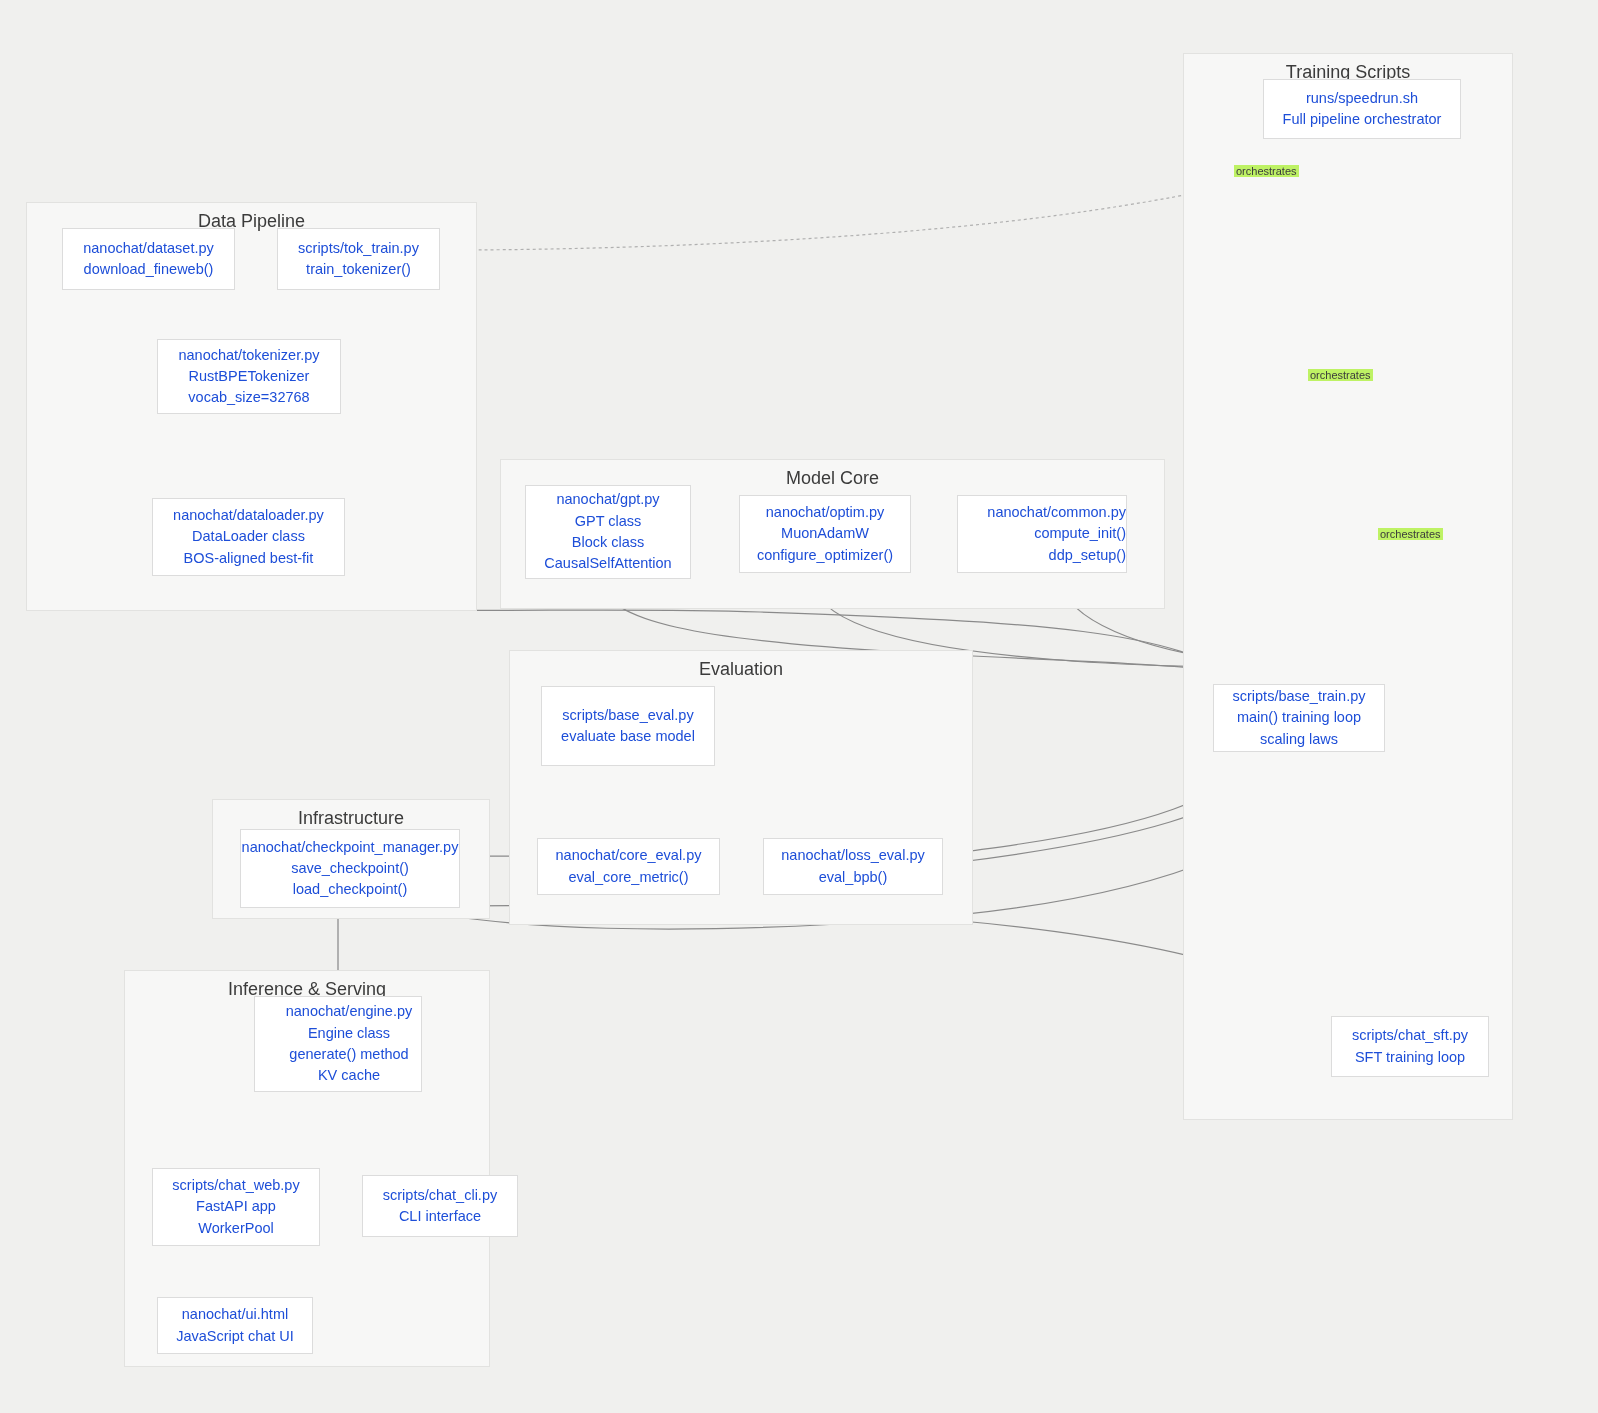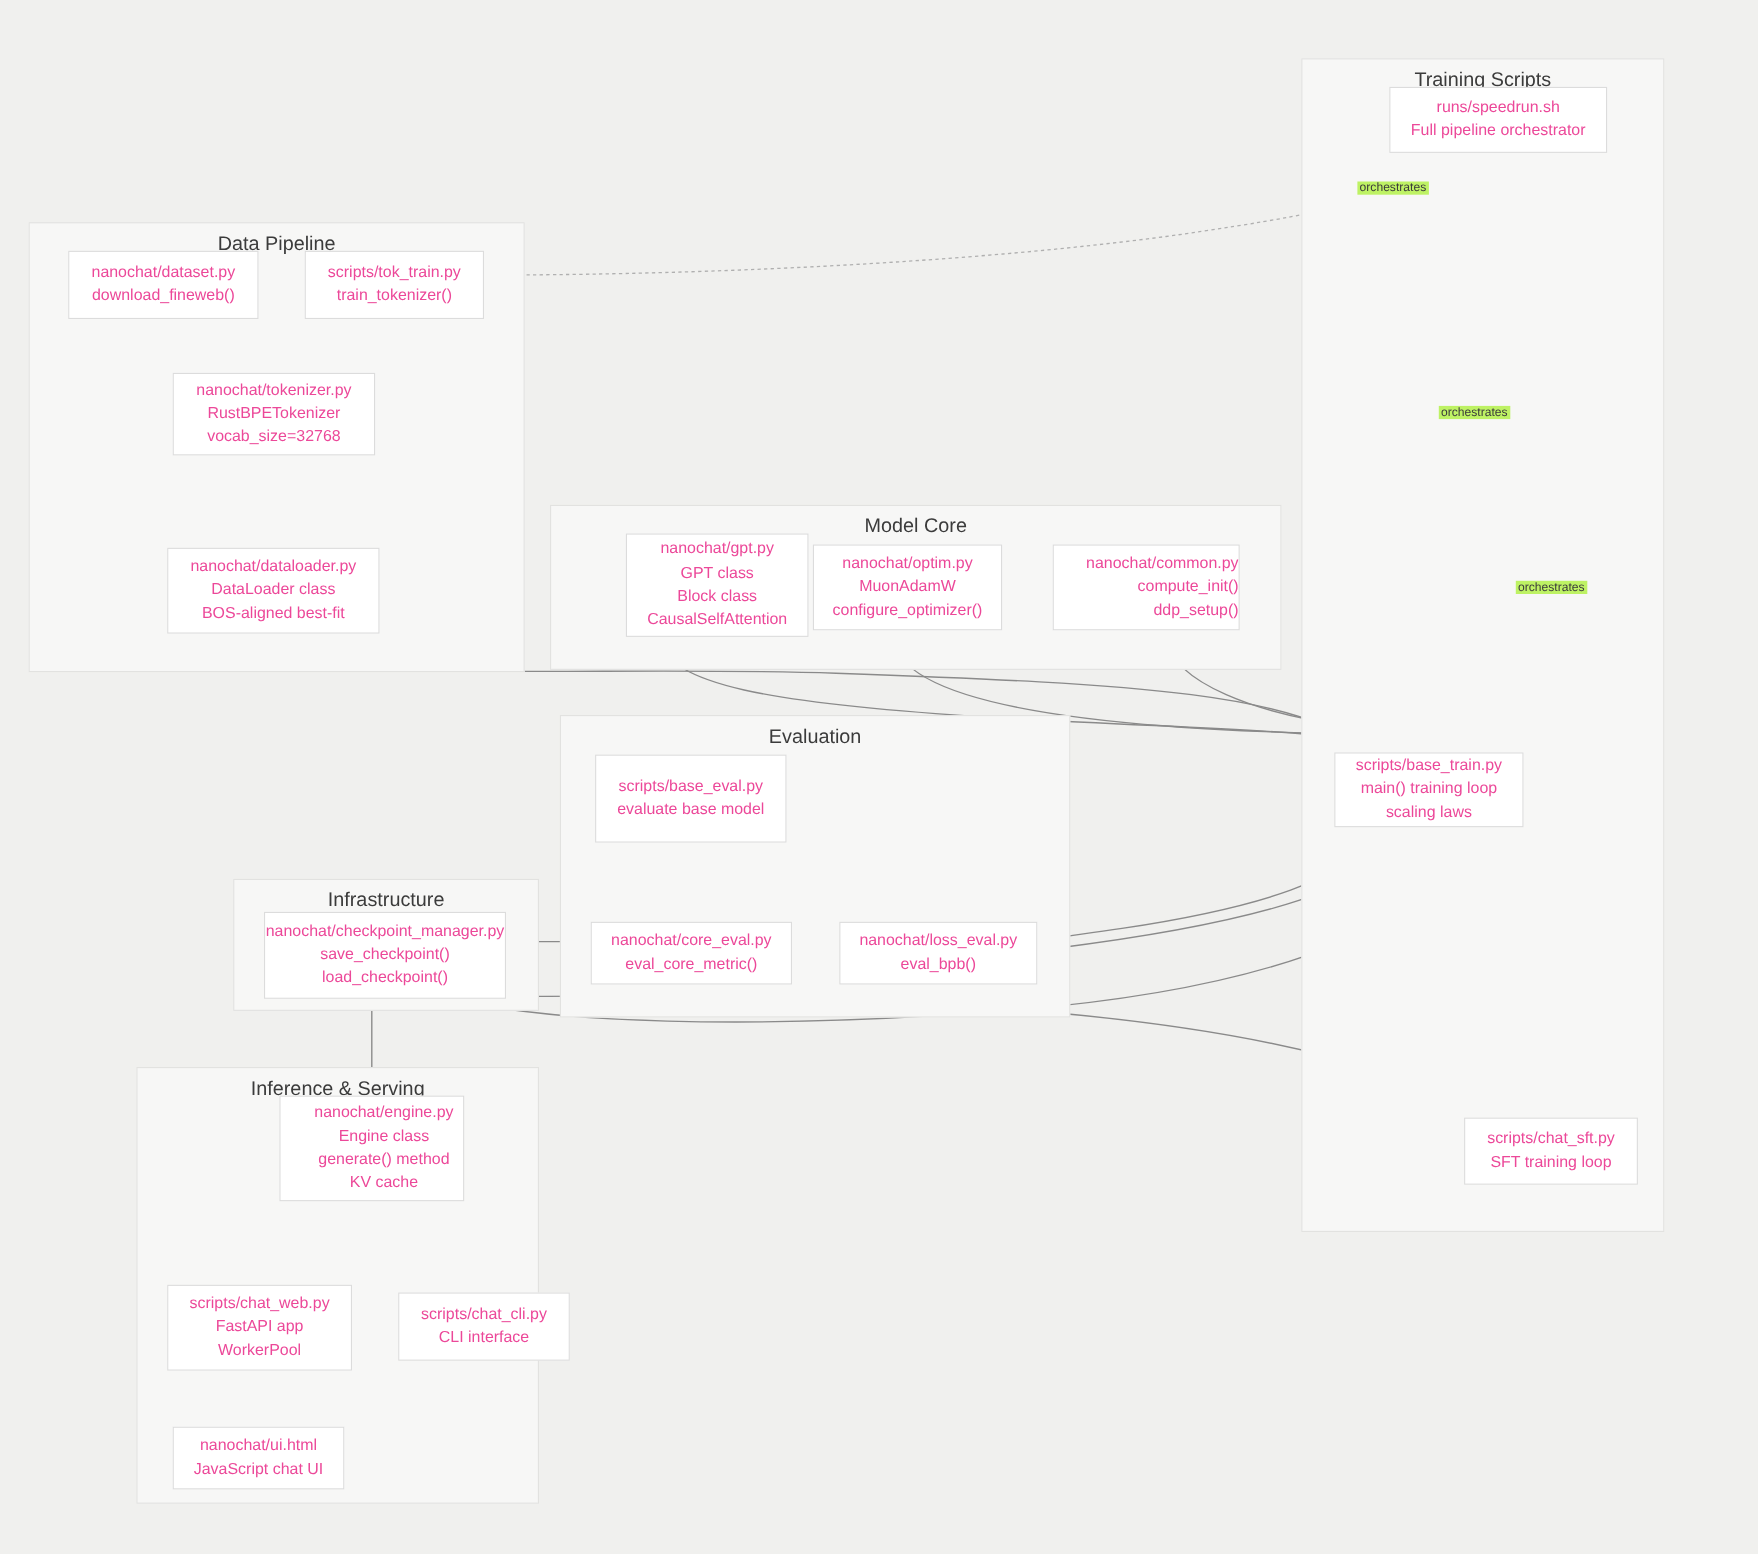--- a/index.html
+++ b/index.html
@@ -33,21 +33,21 @@
     position:absolute;
     background:#ffffff;
     border:1px solid #dcdcdc;
     box-sizing:border-box;
     display:flex;
     flex-direction:column;
     align-items:center;
     justify-content:center;
     font-size:14.5px;
     line-height:1.47;
-    color:#ec4899;
+    color:#1d4ed8;
     overflow:hidden;
     white-space:nowrap;
   }
   .node .ln{display:block;}
   .edge-label{
     position:absolute;
     font-size:11px;
     color:#3b3b3b;
     background:#bef264;
     padding:0 2px;
@@ -160,21 +160,21 @@
     <span class="ln">RustBPETokenizer</span>
     <span class="ln">vocab_size=32768</span>
   </div>
 
   <div class="node" style="left:152px;top:498px;width:193px;height:78px;">
     <span class="ln">nanochat/dataloader.py</span>
     <span class="ln">DataLoader class</span>
     <span class="ln">BOS-aligned best-fit</span>
   </div>
 
-  <div class="node" style="left:525px;top:485px;width:166px;height:94px;margin-left:44px;">
+  <div class="node" style="left:525px;top:485px;width:166px;height:94px;">
     <span class="ln">nanochat/gpt.py</span>
     <span class="ln">GPT class</span>
     <span class="ln">Block class</span>
     <span class="ln">CausalSelfAttention</span>
   </div>
 
   <div class="node" style="left:739px;top:495px;width:172px;height:78px;">
     <span class="ln">nanochat/optim.py</span>
     <span class="ln">MuonAdamW</span>
     <span class="ln">configure_optimizer()</span>

